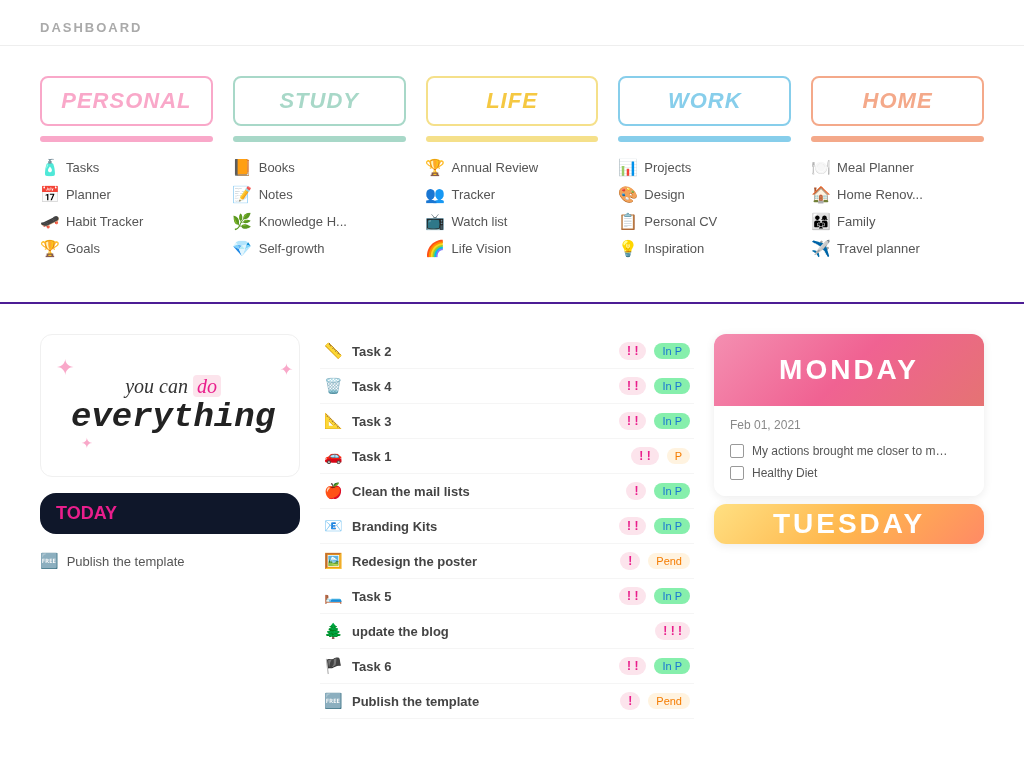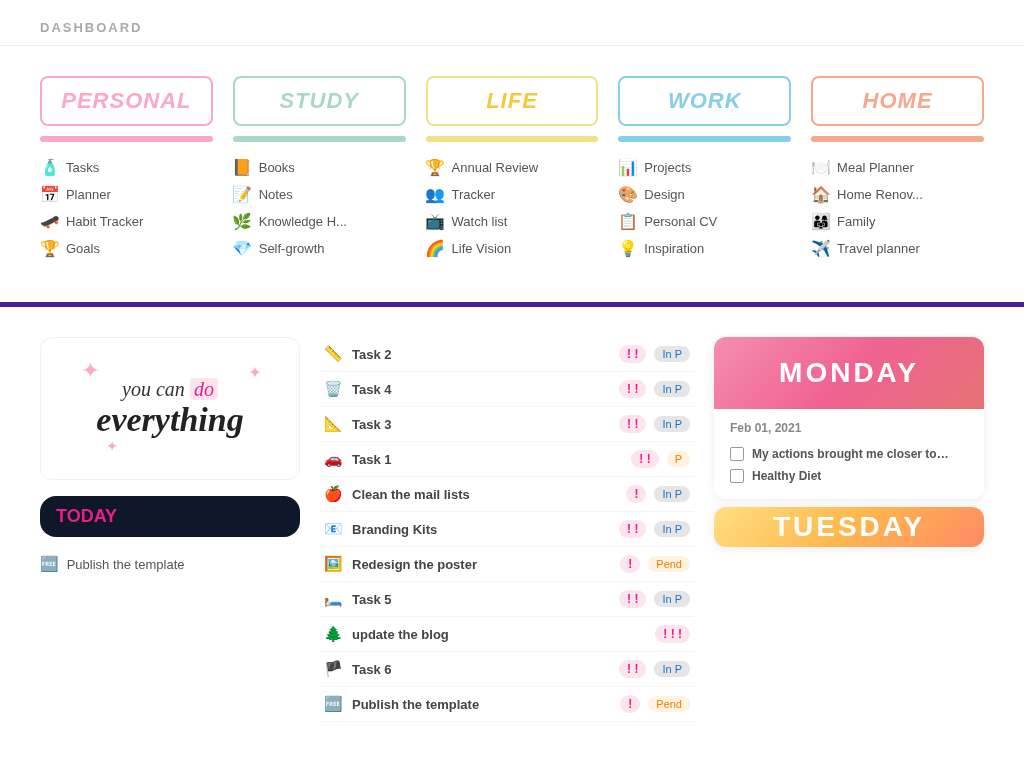--- a/index.html
+++ b/index.html
@@ -9,21 +9,21 @@
       padding: 20px 40px 10px;
       color: #aaa;
       font-size: 13px;
       font-weight: 600;
       letter-spacing: 2px;
       border-bottom: 1px solid #eee;
     }
 
     .top-section {
       padding: 30px 40px 20px;
-      border-bottom: 5px solid #4c1d95;
+      border-bottom: 2px solid #4c1d95;
     }
 
     .categories-row {
       display: flex;
       gap: 20px;
       margin-bottom: 20px;
     }
 
     .category-card {
       flex: 1;
@@ -143,21 +143,21 @@
     .task-name { flex: 1; font-weight: bold; }
 
     .tag-pill {
       padding: 2px 8px;
       border-radius: 10px;
       font-size: 11px;
       font-weight: 500;
     }
 
     .tag-pink { background: #fce4ec; color: #e91e8c; }
-    .tag-blue { background: #e5e5e5; color: #1976d2; }
+    .tag-blue { background: #86efac; color: #1976d2; }
     .tag-orange { background: #fff3e0; color: #f57c00; }
 
     .exclamation { color: #e91e8c; font-weight: 700; font-size: 12px; }
 
     
     .right-panel {
       width: 270px;
       flex-shrink: 0;
       display: flex;
       flex-direction: column;
@@ -186,21 +186,20 @@
       text-align: center;
       padding: 4px;
       font-size: 28px;
       font-weight: 700;
       letter-spacing: 3px;
     }
 
     .calendar-body {
       background: white;
       padding: 12px 16px;
-      font-weight: bold;
     }
 
     .calendar-date {
       font-size: 12px;
       color: #888;
       margin-bottom: 8px;
     }
 
     .calendar-check-item {
       display: flex;
@@ -376,21 +375,21 @@
 
   <div class="left-panel">
     <div class="motivational-box">
       <div class="motivational-img">
         <div style="position:relative; display:inline-block; padding: 10px 0;">
           <span style="position:absolute; top:-10px; left:-15px; color:#f9a8c9; font-size:22px;">✦</span>
           <span style="position:absolute; top:-5px; right:-18px; color:#f9a8c9; font-size:16px;">✦</span>
           <div class="you-can-text" style="font-size:20px; font-style:italic; font-family:Georgia,serif; color:#333;">
             you can <span class="do-badge" style="background:#fce4ec; color:#e91e8c; border-radius:4px; padding:0 4px;text-align:center;">do</span>
           </div>
-          <div class="everything-text" style="font-size:34px; font-style:italic; font-family:Liberation Serif, serif; font-weight:900; color:#222;">everything</div>
+          <div class="everything-text" style="font-size:34px; font-style:italic; font-family:Liberation Mono, monospace; font-weight:900; color:#222;">everything</div>
           <span style="position:absolute; bottom:-5px; left:10px; color:#f9a8c9; font-size:14px;">✦</span>
         </div>
       </div>
     </div>
 
     <div class="today-label">TODAY</div>
 
     <div class="today-task">
       <span class="task-icon">🆓</span>
       <span>Publish the template</span>

